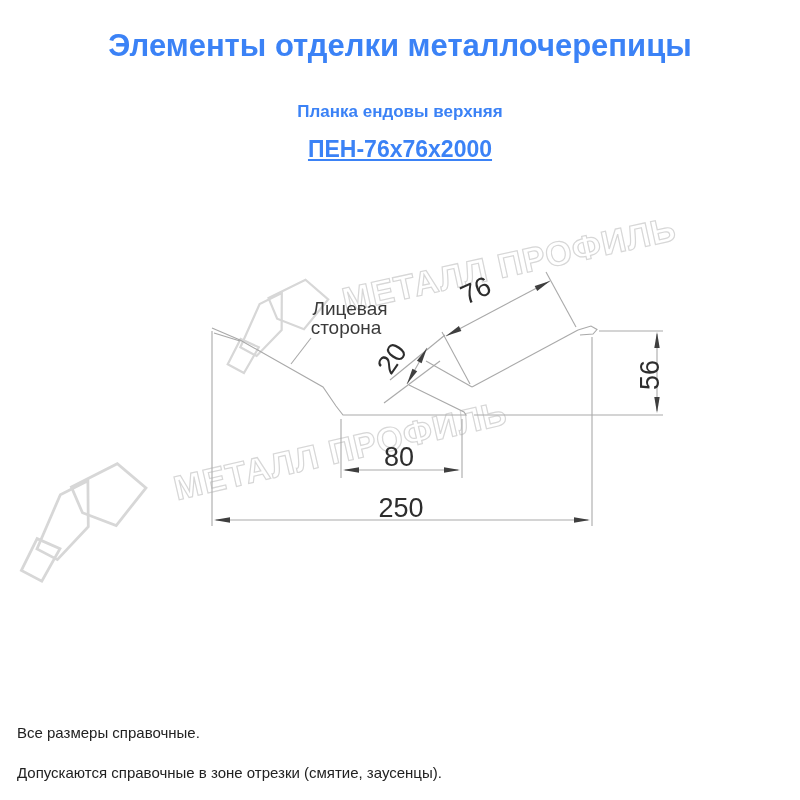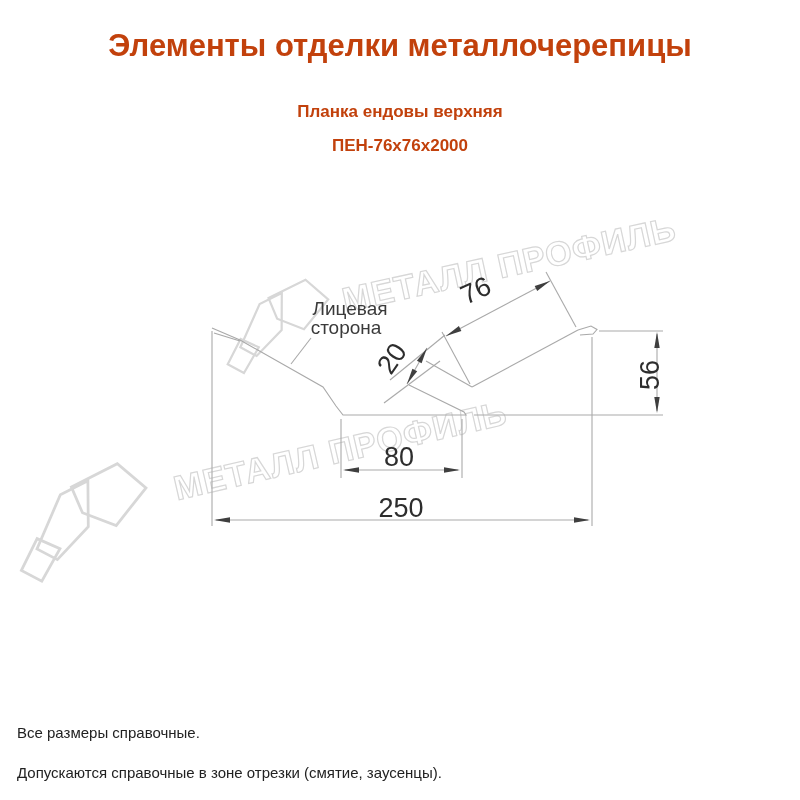--- a/index.html
+++ b/index.html
@@ -1,23 +1,23 @@
 <!DOCTYPE html>
 <html><head>
 <meta charset="utf-8">
 <style>
   html,body{margin:0;padding:0;background:#ffffff;}
   body{
     width:800px;height:800px;position:relative;overflow:hidden;
     font-family:"Liberation Sans", sans-serif;color:#111;
   }
-  .hdr{position:absolute;left:0;width:800px;text-align:center;font-weight:bold;color:#c2410c;}
+  .hdr{position:absolute;left:0;width:800px;text-align:center;font-weight:bold;color:#3b82f6;}
   #title{top:28px;font-size:31px;letter-spacing:0px;}
   #subtitle{top:102px;font-size:17px;}
-  #model{top:136px;font-size:17px;}
+  #model{top:136px;font-size:23px;text-decoration:underline;}
   #drawing{position:absolute;left:0;top:0;width:800px;height:800px;}
   .footer-note{position:absolute;left:17px;font-size:15px;color:#222;}
   #note1{top:724px;}
   #note2{top:764px;}
   
   .thin{stroke:#a9a9a9;stroke-width:1.1;fill:none;}
   .dimtxt{fill:#2d2d2d;font-size:27px;}
   .lbltxt{fill:#3a3a3a;font-size:19px;}
   .arr{fill:#3f3f3f;stroke:none;}
   .wm-shape{stroke:#d7d7d7;stroke-width:2.2;fill:none;}

